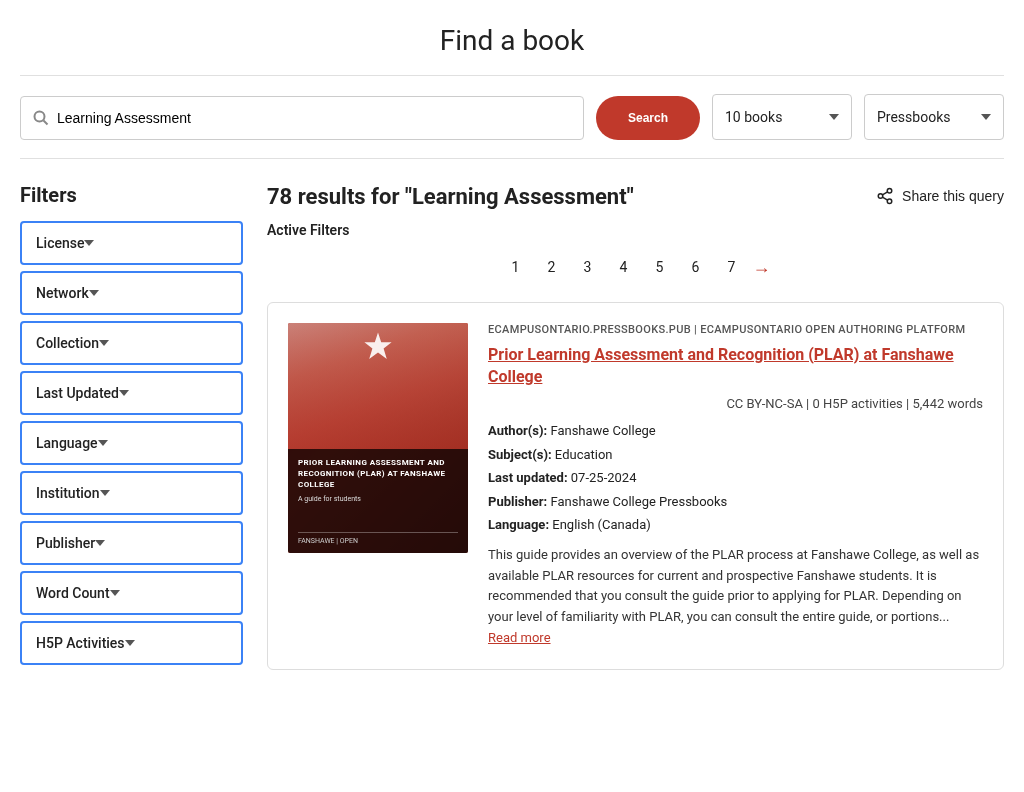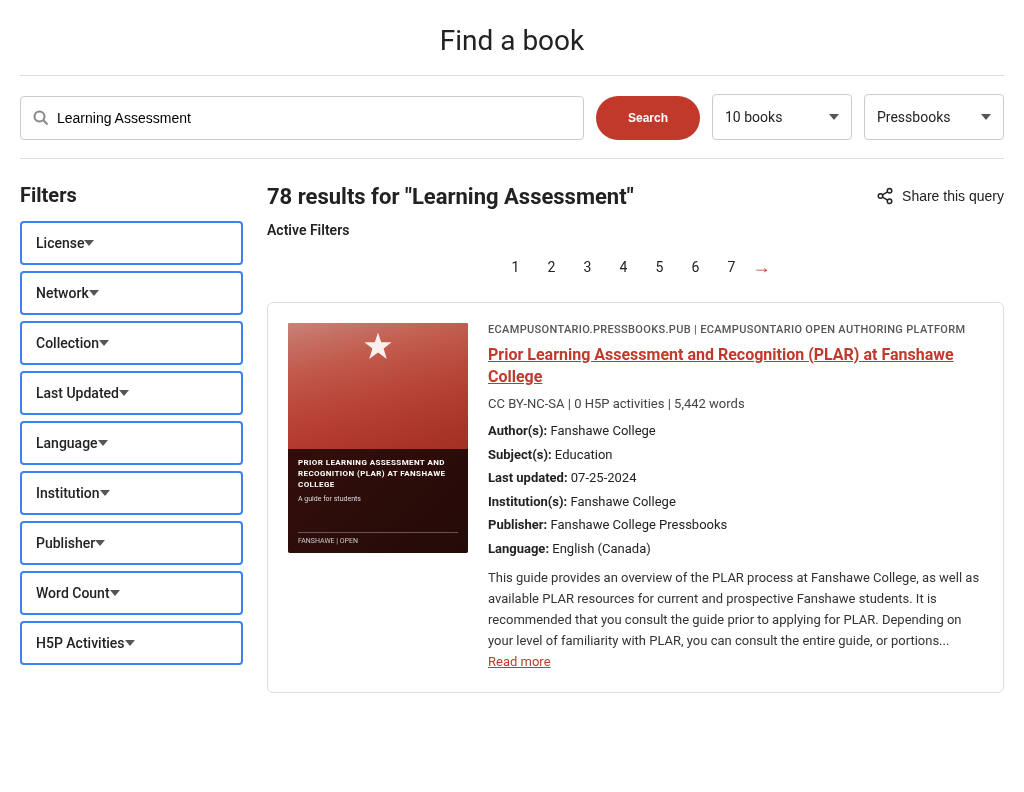--- a/index.html
+++ b/index.html
@@ -41,21 +41,21 @@
     .pagination { display: flex; align-items: center; justify-content: center; gap: 6px; margin-bottom: 20px; }
     .page-num { width: 30px; height: 30px; display: flex; align-items: center; justify-content: center; cursor: pointer; font-size: 14px; border-radius: 4px; }
     .page-arrow { color: #c0392b; font-size: 18px; cursor: pointer; display: flex; align-items: center; }
 
     
     .book-card { border: 1px solid #ddd; border-radius: 6px; padding: 20px; display: flex; gap: 20px; }
     .book-cover { width: 180px; flex-shrink: 0; }
     .book-info { flex: 1; }
     .book-publisher-line { font-size: 11px; color: #555; text-transform: uppercase; letter-spacing: 0.03em; margin-bottom: 8px; font-weight: 500; }
     .book-title-link { color: #c0392b; font-size: 16px; font-weight: 700; text-decoration: underline; cursor: pointer; line-height: 1.4; display: block; margin-bottom: 8px; }
-    .book-meta-line { font-size: 13px; color: #444; margin-bottom: 10px; }
+    .book-meta-line { font-size: 13px; color: #444; margin-bottom: 10px; text-align: right; }
     .book-detail-row { font-size: 13px; margin-bottom: 4px; line-height: 1.5; }
     .book-detail-row strong { font-weight: 700; }
     .book-description { font-size: 13px; color: #333; line-height: 1.6; margin-top: 10px; }
     .read-more-link { color: #c0392b; text-decoration: underline; cursor: pointer; font-size: 13px; }
 
     
     .cover-img { width: 180px; height: 230px; background: linear-gradient(135deg, #b71c1c 0%, #c0392b 40%, #922b21 100%); position: relative; display: flex; flex-direction: column; align-items: center; justify-content: flex-start; overflow: hidden; border-radius: 2px; }
     .cover-top-section { width: 100%; height: 55%; position: relative; overflow: hidden; }
     .cover-top-section::before { content: ''; position: absolute; inset: 0; background: linear-gradient(180deg, rgba(180,40,30,0.3) 0%, rgba(180,40,30,0.6) 100%); }
     .cover-photo-bg { width: 100%; height: 100%; background: linear-gradient(160deg, #d4a8a0 0%, #c97b6a 30%, #b85a4a 60%, #8b3a2a 100%); }
@@ -202,23 +202,20 @@
           <div class="book-detail-row">
             <strong>Author(s): </strong><span>Fanshawe College</span>
           </div>
           <div class="book-detail-row">
             <strong>Subject(s): </strong><span>Education</span>
           </div>
           <div class="book-detail-row">
             <strong>Last updated: </strong><span>07-25-2024</span>
           </div>
           <div class="book-detail-row">
-            <strong>Institution(s): </strong><span>Fanshawe College</span>
-          </div>
-          <div class="book-detail-row">
             <strong>Publisher: </strong><span>Fanshawe College Pressbooks</span>
           </div>
           <div class="book-detail-row">
             <strong>Language: </strong><span>English (Canada)</span>
           </div>
           <div class="book-description">
             <span>This guide provides an overview of the PLAR process at Fanshawe College, as well as available PLAR resources for current and prospective Fanshawe students. It is recommended that you consult the guide prior to applying for PLAR. Depending on your level of familiarity with PLAR, you can consult the entire guide, or portions...</span>
             <br><a class="read-more-link">Read more</a>
           </div>
         </div>

